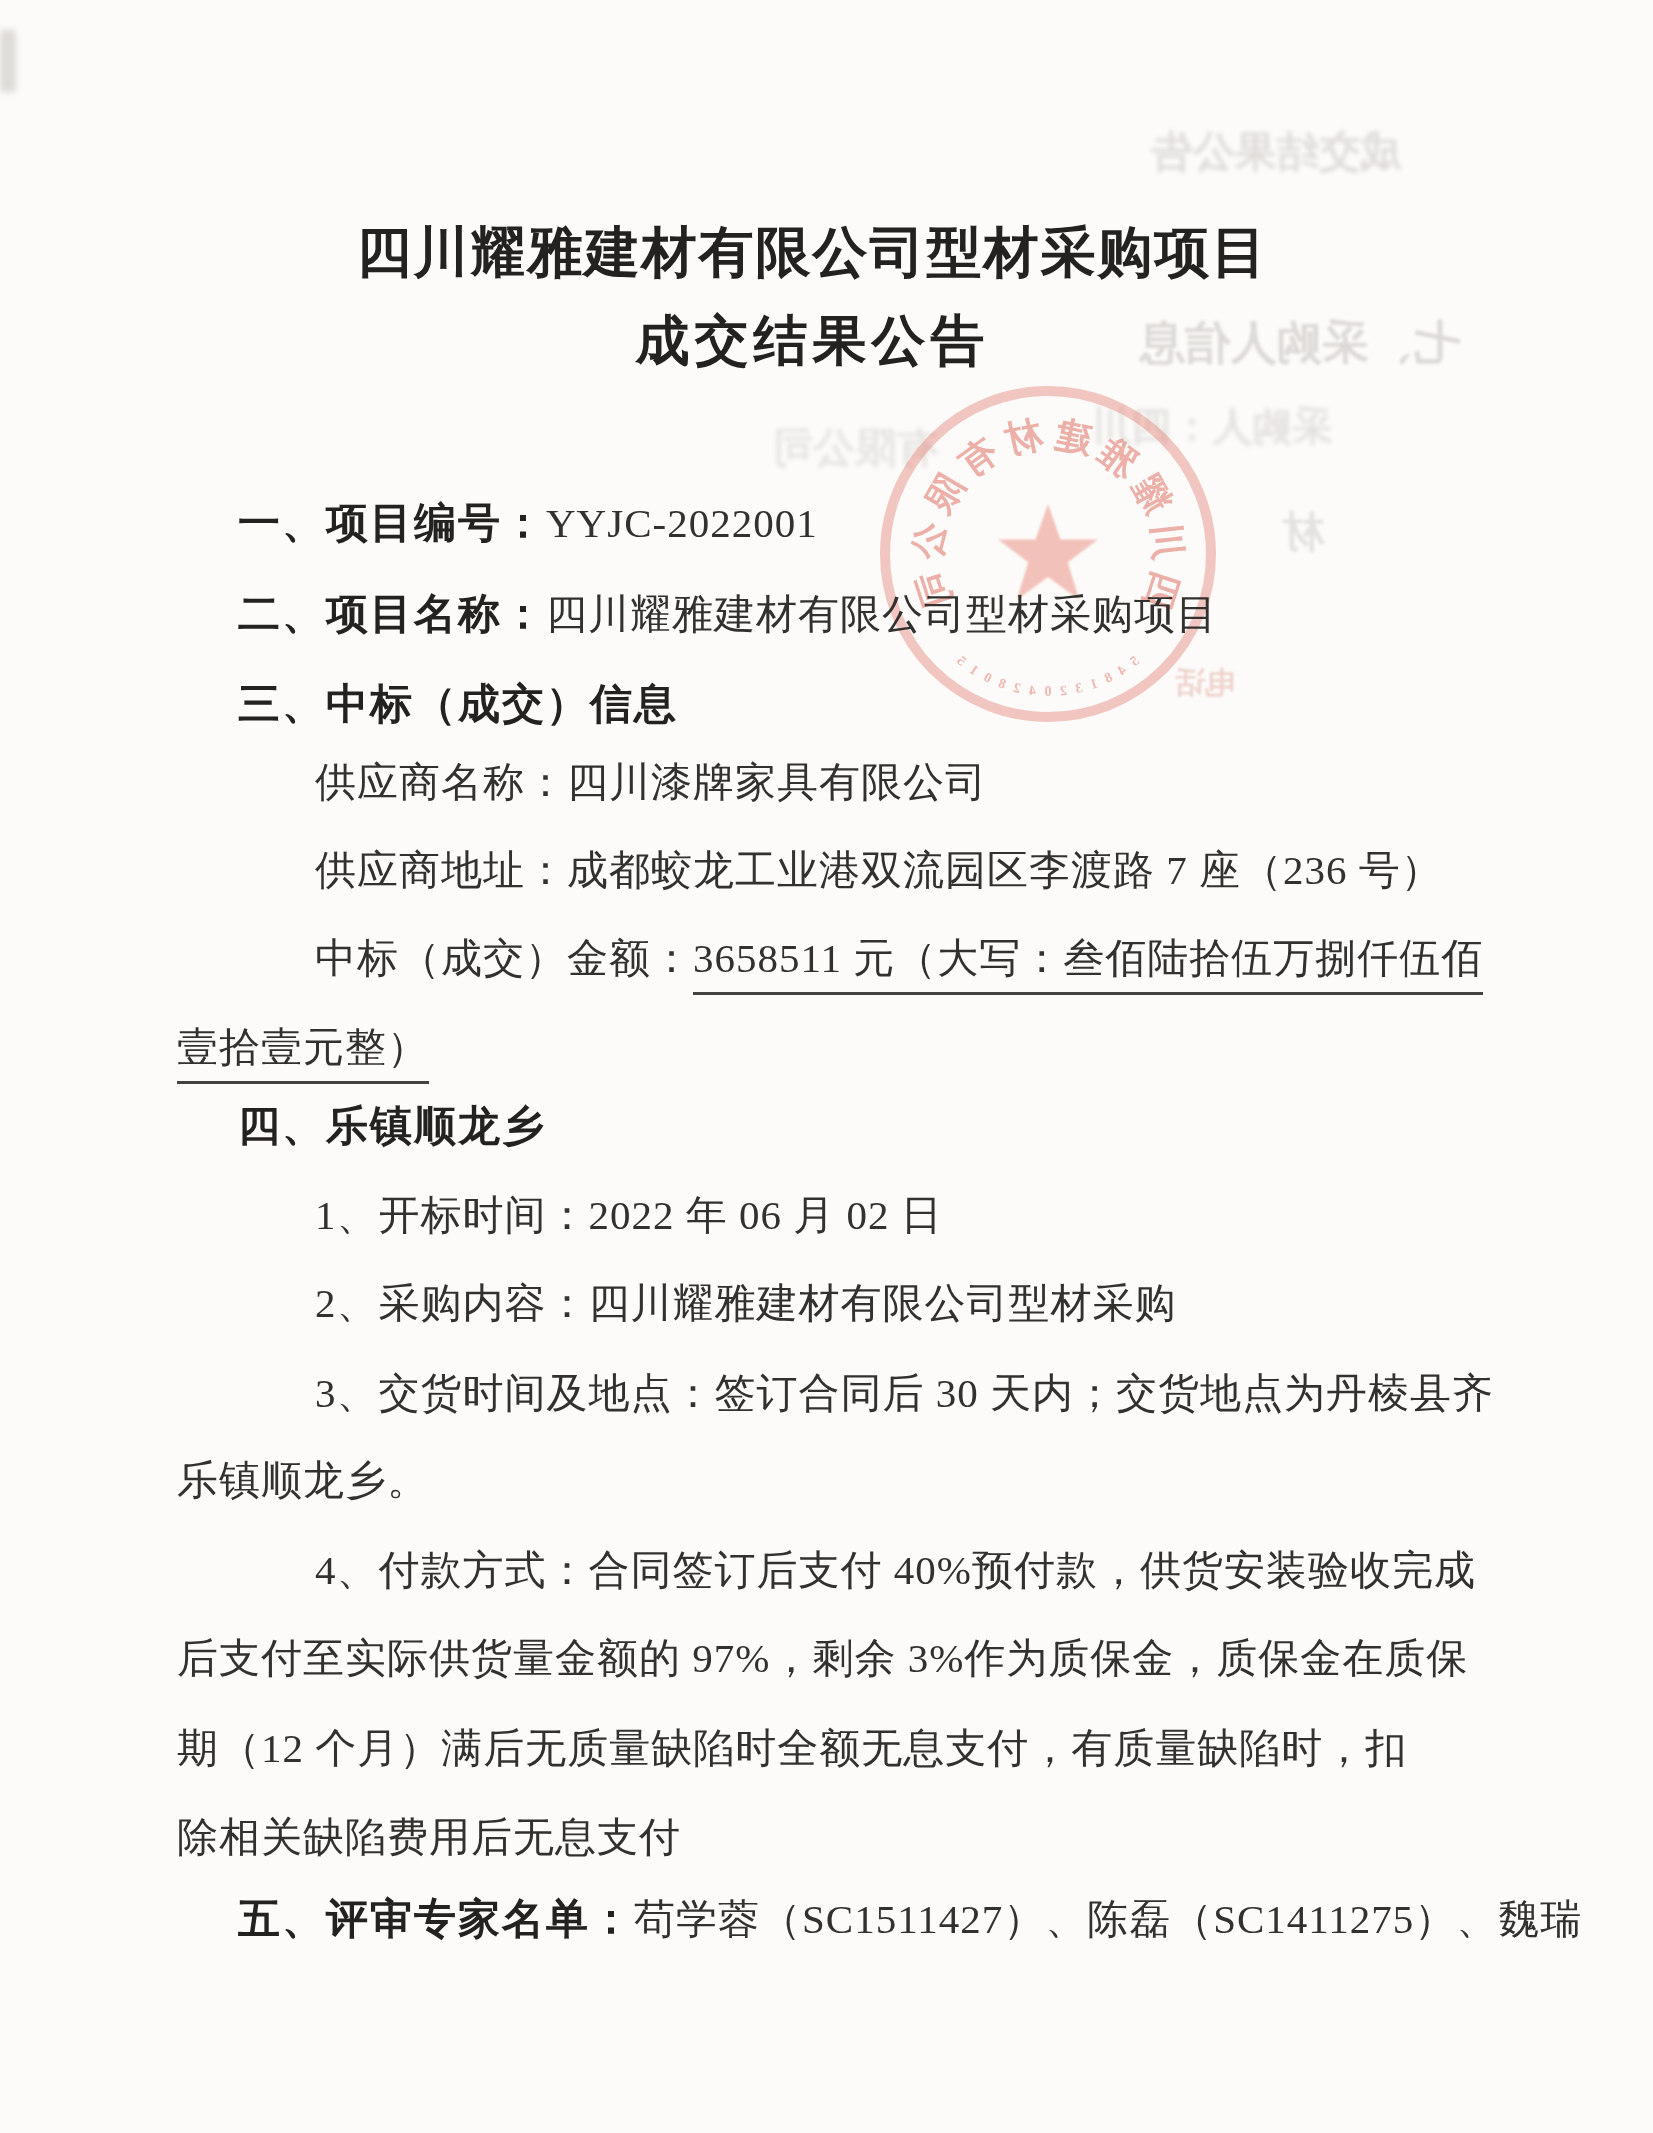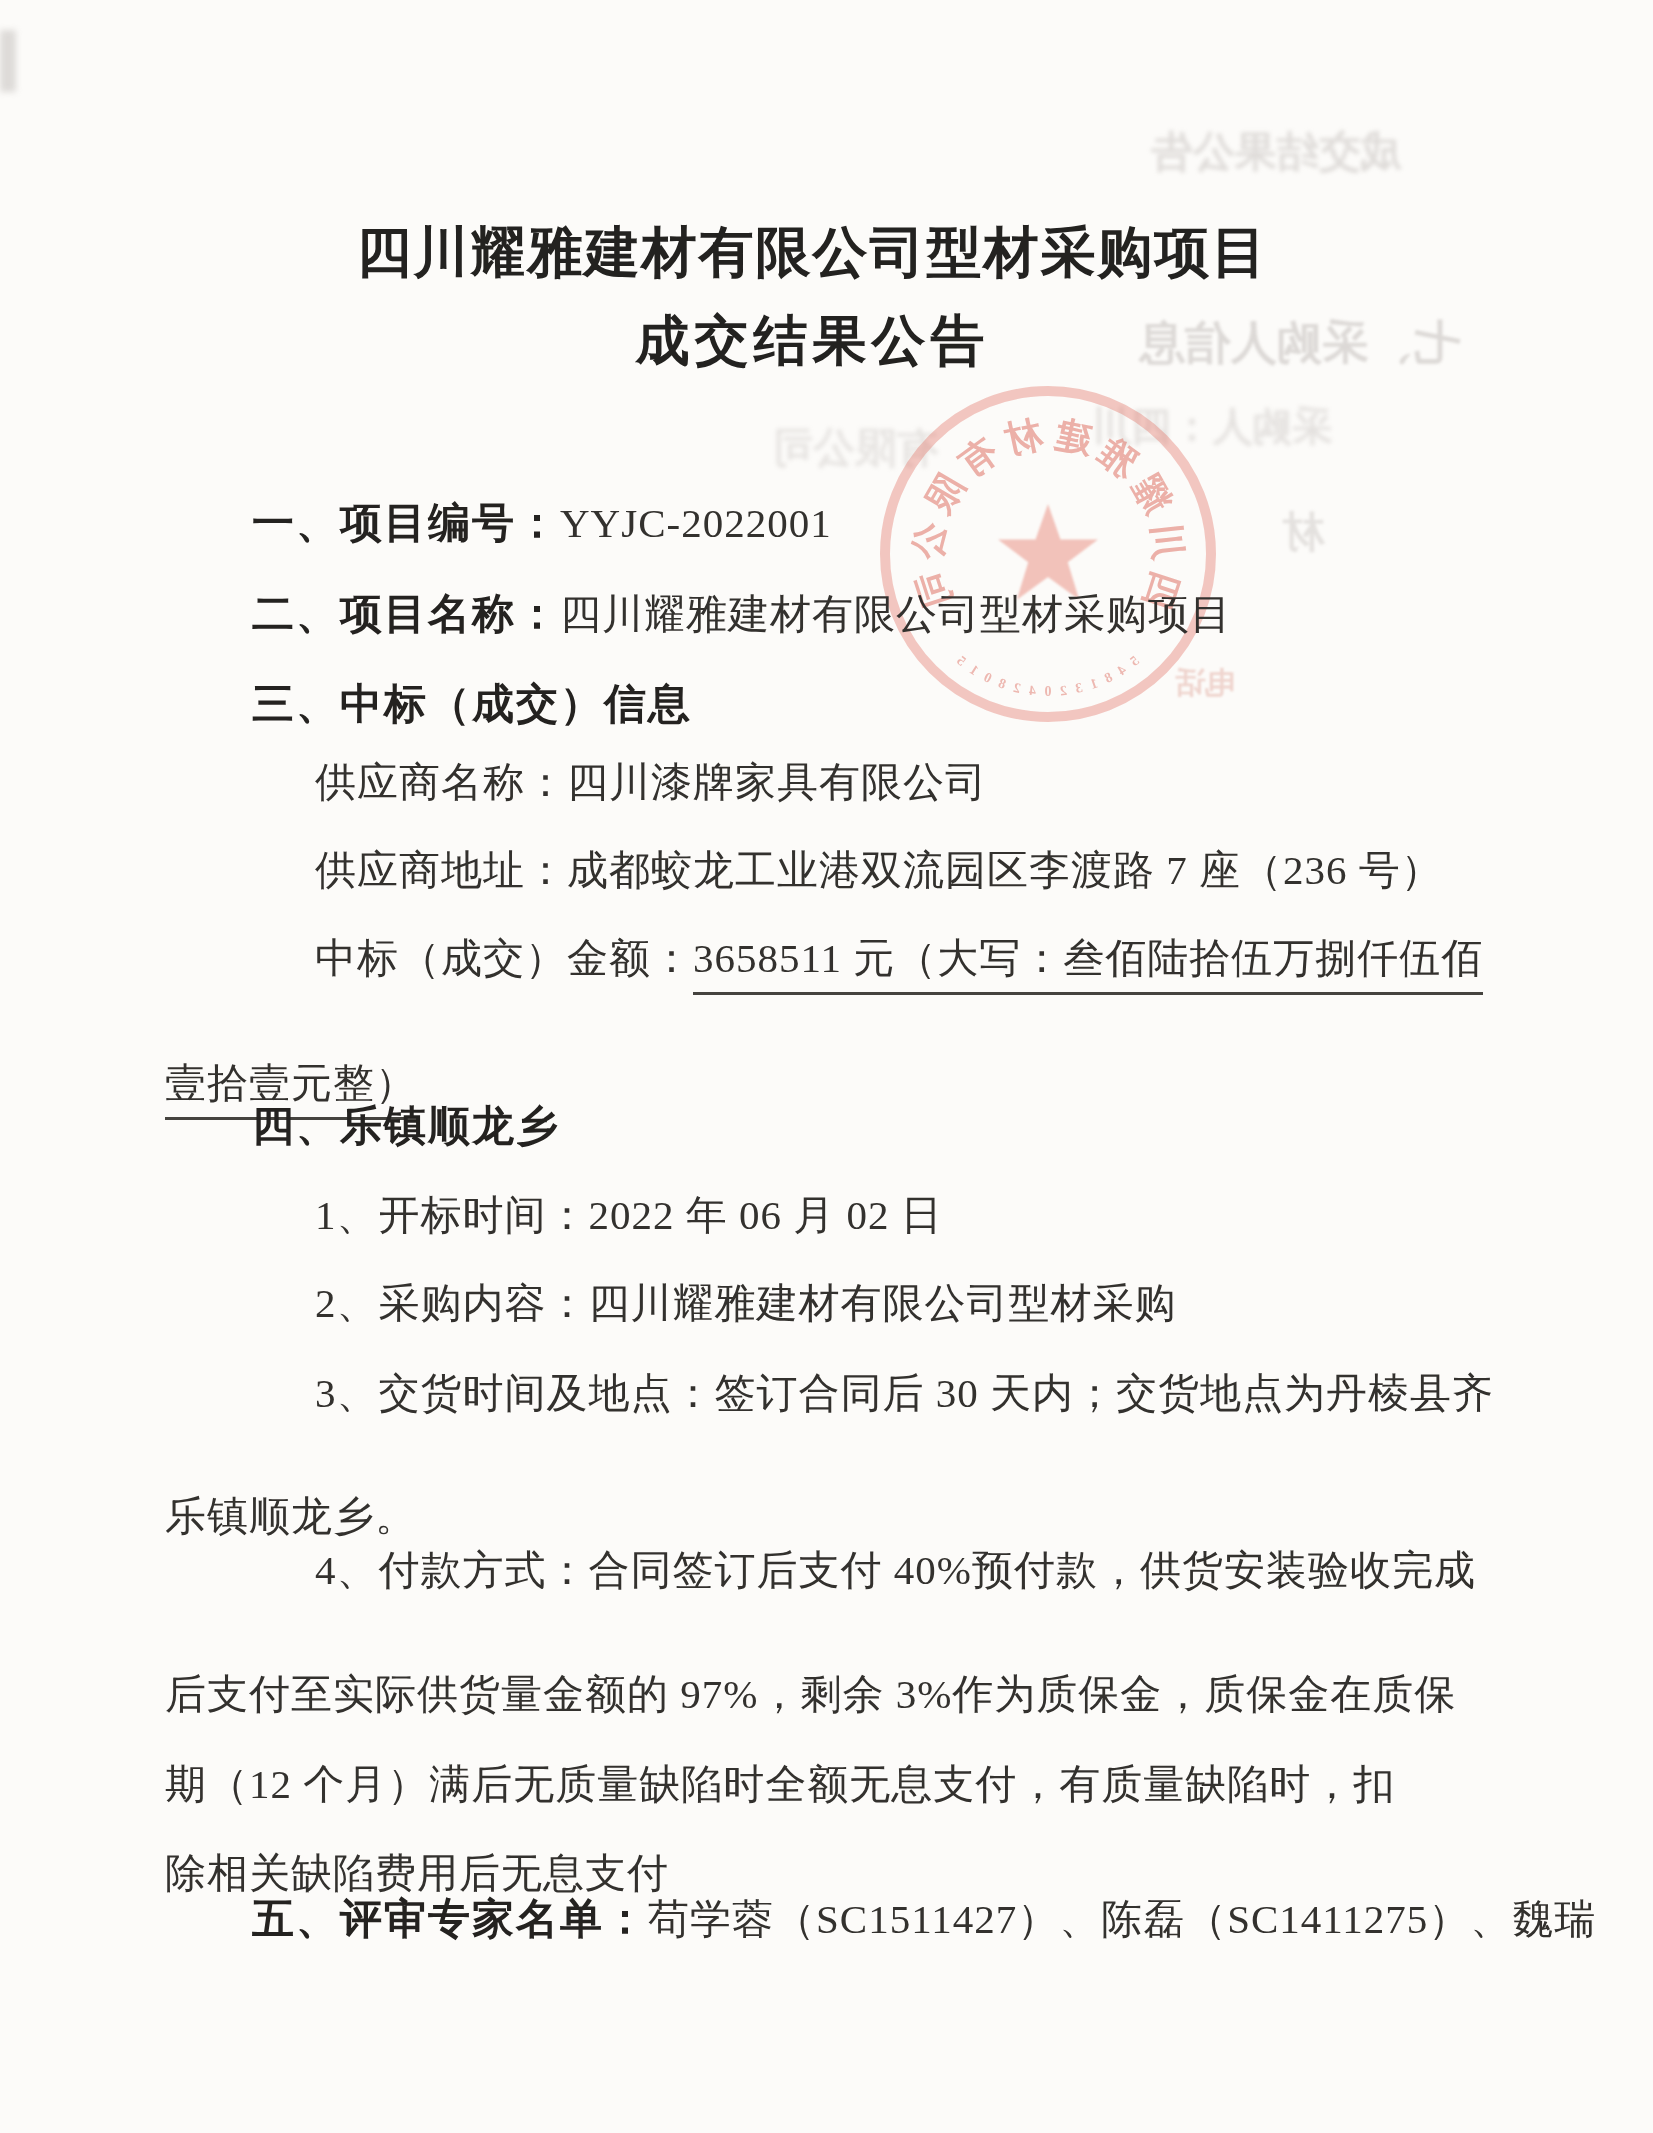--- a/index.html
+++ b/index.html
@@ -25,23 +25,23 @@
   #title2 { top:305px; font-size:54px; letter-spacing:5px; }
 
   
   .line {
     position:absolute;
     font-size:41px;
     letter-spacing:1px;
     white-space:nowrap;
     color:#33312e;
   }
-  .sec  { left:252px; }
+  .sec  { left:238px; }
   .item { left:315px; }
-  .cont { left:165px;margin-top:36px; }
+  .cont { left:177px; }
   .hd {
     font-family:"Liberation Sans", sans-serif;
     font-weight:700;
     font-size:42px;
     letter-spacing:2px;
     color:#242220;
   }
   .u {
     border-bottom:3px solid #45433f;
     padding-bottom:11px;

